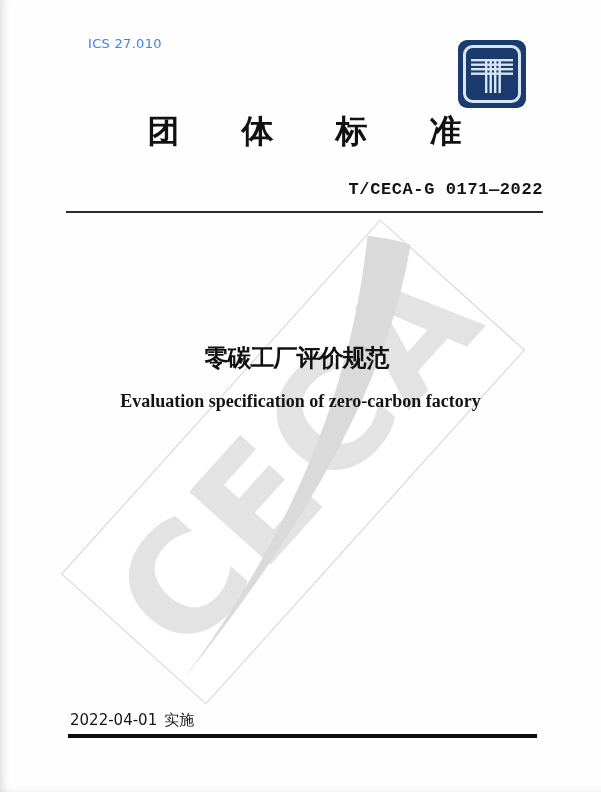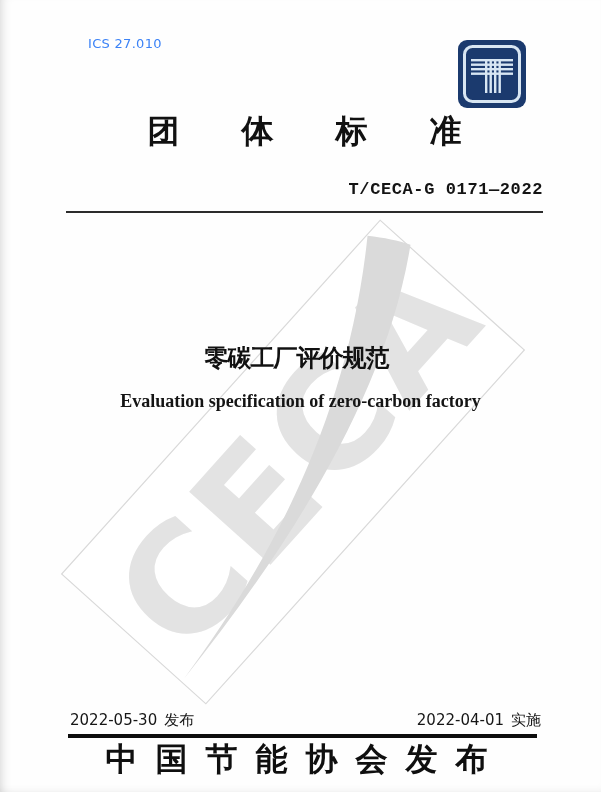--- a/index.html
+++ b/index.html
@@ -116,29 +116,22 @@
 
     <div class="std-no">T/CECA-G 0171—2022</div>
 
     <div class="thin-rule"></div>
 
     <div class="title-zh">零碳工厂评价规范</div>
     <div class="title-en">Evaluation specification of zero-carbon factory</div>
 
     <div class="dates-row">
       <div class="date-group">
-        <span>2022-05-30</span>
-        <span>发布</span>
-      </div>
-      <div class="date-group">
         <span>2022-04-01</span>
         <span>实施</span>
       </div>
     </div>
 
     <div class="thick-rule"></div>
 
-    <div class="publisher">
-      <span>中国节能协会发布</span>
-    </div>
 
   </div>
 </div>
 
 </body></html>

